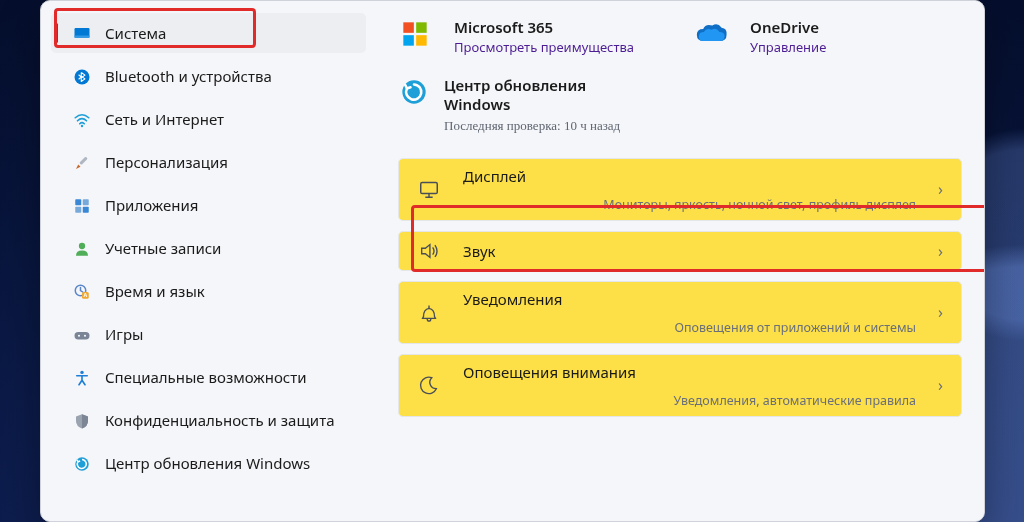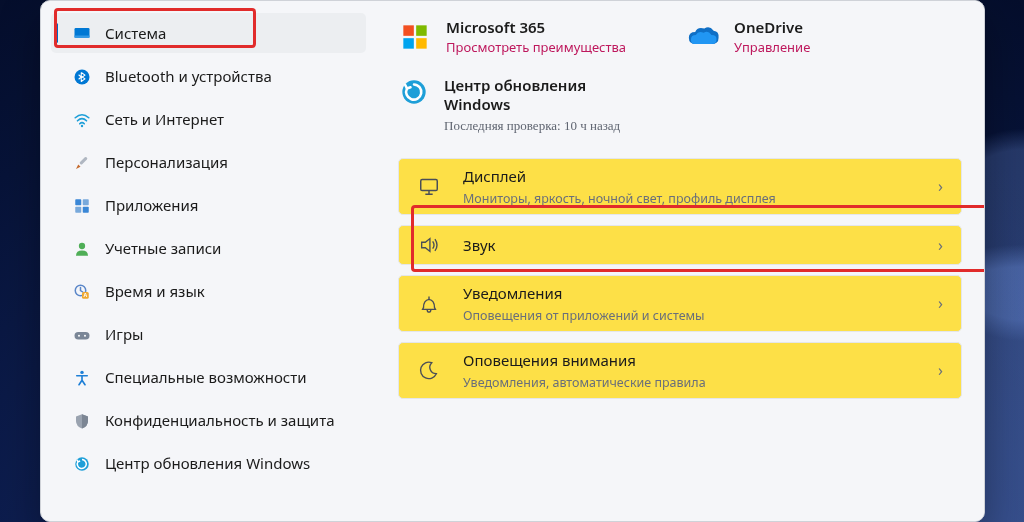--- a/index.html
+++ b/index.html
@@ -87,33 +87,33 @@
     background: #f5f6f9;
     overflow: hidden;
   }
   .promo-row {
     display: flex;
     gap: 60px;
     margin-bottom: 20px;
   }
   .promo {
     display: flex;
-    gap: 14px;
-    align-items: center;
+    gap: 22px;
+    align-items: flex-start;
   }
   .promo-icon {
     width: 34px; height: 34px;
     display: flex; align-items: center; justify-content: center;
     flex-shrink: 0;
   }
   .promo-title {
     font-size: 15px; font-weight: 600;
   }
   .promo-sub {
-    font-size: 13px; color: #be185d; margin-top: 1px;
+    font-size: 13px; color: #4c1d95; margin-top: 1px;
   }
   .wu-block {
     display: flex; gap: 14px; align-items: flex-start;
     margin-bottom: 24px;
   }
   .wu-icon {
     width: 32px; height: 32px;
     display:flex; align-items:center; justify-content:center;
   }
   .wu-title { font-size: 15px; font-weight: 600; line-height: 1.25; }
@@ -131,21 +131,21 @@
     cursor: pointer;
   }
   .setting-icon {
     width: 24px; height: 24px;
     color: #4a4e57;
     display:flex; align-items:center; justify-content:center;
   }
   .setting-icon svg { width: 22px; height: 22px; stroke: #4a4e57; }
   .setting-text { flex: 1; }
   .setting-title { font-size: 15px; }
-  .setting-sub { font-size: 12.5px; color: #6a6f7a; margin-top: 4px; }
+  .setting-sub { font-size: 12.5px; color: #6a6f7a; margin-top: 10px; text-align: right; }
   .chevron { color: #6a6f7a; font-size: 16px; }
 </style>
 </head>
 <body>
 
 <div class="wallpaper"></div>
 
 <div class="window">
 
   <div class="sidebar">

